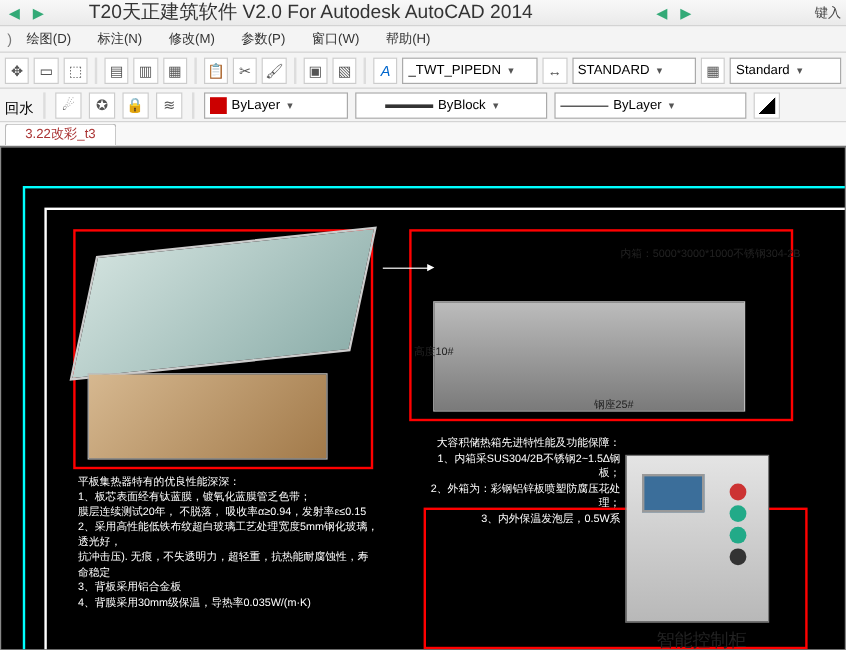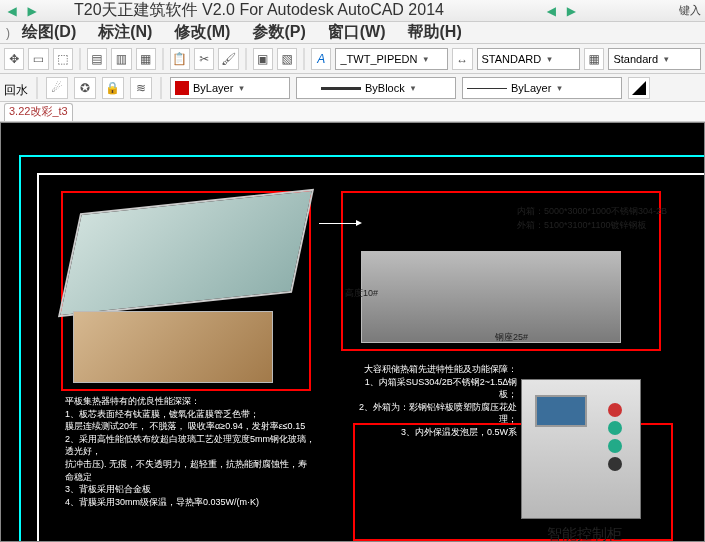--- a/index.html
+++ b/index.html
@@ -4,32 +4,32 @@
 <style>
 * { margin: 0; padding: 0; box-sizing: border-box; font-family: "Microsoft YaHei", SimSun, Arial, sans-serif; }
 body { width: 705px; height: 542px; overflow: hidden; background: #f0f0f0; }
 
 .title-bar { height: 22px; background: linear-gradient(#f8f8f8,#eaeaea); border-bottom: 1px solid #ccc; display:flex; align-items:center; padding: 0 4px; gap:4px;}
 .nav-arrow { width:16px; height:16px; display:inline-flex; align-items:center; justify-content:center; color:#3a7; font-size:12px;}
 .title-text { font-size:16px; color:#333; margin-left:30px;}
 .key-in { margin-left:auto; font-size:11px; color:#444;}
 
 .menu-bar { height: 22px; background:#f4f4f4; border-bottom:1px solid #ccc; display:flex; align-items:center; padding:0 6px; gap:2px;}
-.menu-item { font-size:16px; color:#333; padding:2px 10px;font-weight:bold; }
+.menu-item { font-size:11px; color:#333; padding:2px 10px; }
 
 .toolbar { height:30px; background:#f4f4f4; border-bottom:1px solid #ccc; display:flex; align-items:center; padding:2px 4px; gap:4px;}
 .tbtn { width:22px; height:22px; border:1px solid #ccc; background:#fff; display:inline-flex; align-items:center; justify-content:center; font-size:12px; color:#555;}
 .combo { height:22px; border:1px solid #aaa; background:#fff; display:inline-flex; align-items:center; padding:0 4px; font-size:11px; position:relative; }
 .combo .dd { margin-left:6px; font-size:9px; color:#555;}
 .sep { width:2px; height:22px; background:#ddd; margin:0 2px;}
 
 .props-bar { height:28px; background:#f4f4f4; border-bottom:1px solid #ccc; display:flex; align-items:flex-end; padding:2px 4px; gap:6px;}
 
 .tab-strip { height:20px; background:#f8f8f8; border-bottom:1px solid #ccc; display:flex; align-items:flex-end; }
-.doc-tab { height:18px; padding:0 4px; font-size:11px; background:#fff; border:1px solid #bbb; border-bottom:none; border-radius:3px 3px 0 0; color:#a33; margin-left:4px;}
+.doc-tab { height:18px; padding:0 16px; font-size:11px; background:#fff; border:1px solid #bbb; border-bottom:none; border-radius:3px 3px 0 0; color:#a33; margin-left:4px;}
 
 .canvas { height:420px; background:#000; position:relative; overflow:hidden; border:1px solid #888;}
 .frame-outer { position:absolute; left:18px; top:32px; width:730px; height:430px; border:2px solid #0ff;}
 .sheet { position:absolute; left:36px; top:50px; width:700px; height:410px; border:2px solid #fff;}
 .panel { position:absolute; border:2px solid #f00; }
 .p1 { left:60px; top:68px; width:250px; height:200px;}
 .p2 { left:340px; top:68px; width:320px; height:160px;}
 .p3 { left:352px; top:300px; width:320px; height:118px;}
 
 .img-box { position:absolute; background:#eee; border:1px solid #bbb; }
@@ -175,16 +175,15 @@
 3、背板采用铝合金板
 4、背膜采用30mm级保温，导热率0.035W/(m·K)</div>
   <div class="cad-text t2" style="white-space:pre-line">大容积储热箱先进特性能及功能保障：
 1、内箱采SUS304/2B不锈钢2~1.5∆钢板；
 2、外箱为：彩钢铝锌板喷塑防腐压花处理；
 3、内外保温发泡层，0.5W系
 </div>
   <div class="cad-text cab-label">智能控制柜</div>
 
   <div class="dim-text dim1">内箱：5000*3000*1000不锈钢304-2B</div>
-  <div class="dim-text dim2">外箱：5100*3100*1100镀锌钢板</div>
   <div class="dim-text dim3">高度10#</div>
   <div class="dim-text dim4">钢座25#</div>
 </div>
 
 </body></html>

